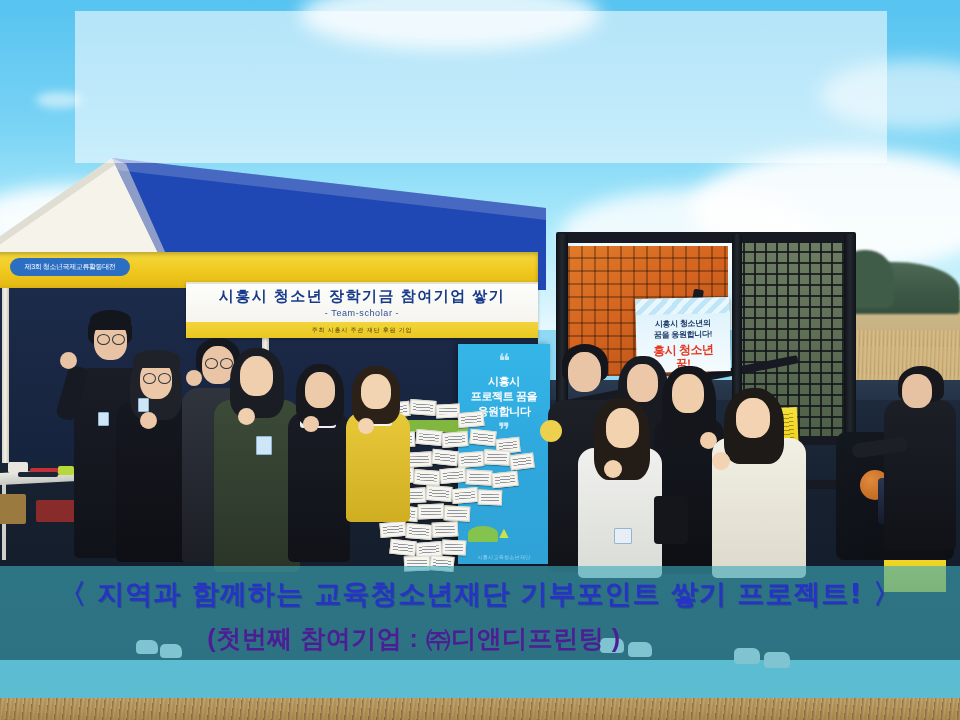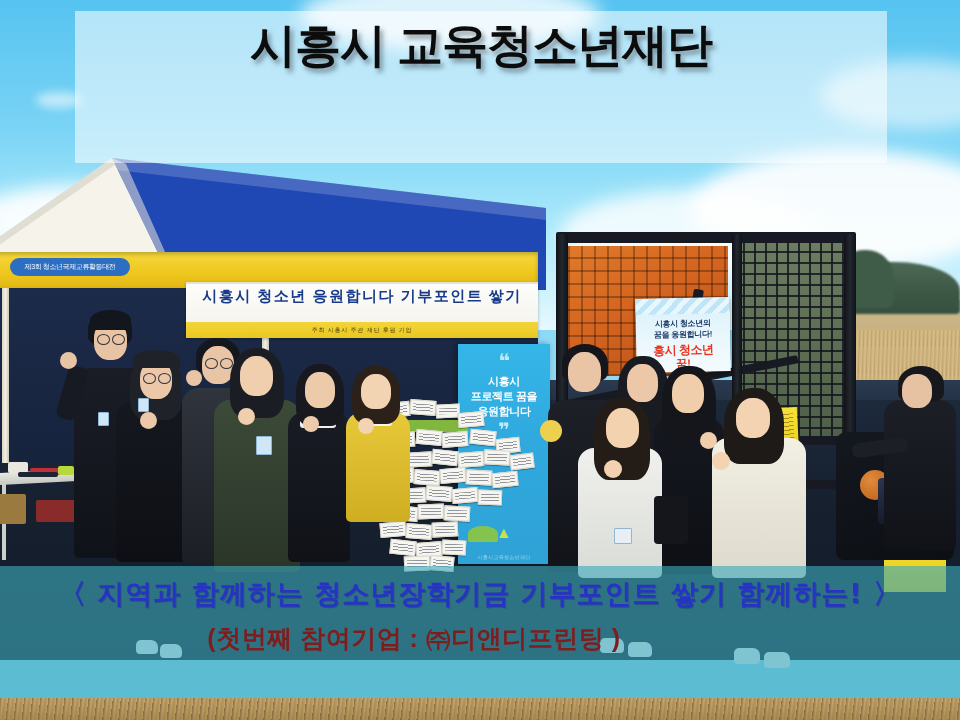--- a/index.html
+++ b/index.html
@@ -254,21 +254,21 @@
     text-align:center;
     color:#2733c4;
     font-family:"DejaVu Sans","Liberation Sans",sans-serif;
     font-weight:bold; font-size:27px; letter-spacing:1px;
     white-space:nowrap;
     text-shadow:1px 1px 0 rgba(20,30,120,.35);
   }
   .caption-2{
     position:absolute; left:0; top:622px; width:828px;
     text-align:center;
-    color:#7f1d1d;
+    color:#4c1d95;
     font-family:"Liberation Sans","DejaVu Sans",sans-serif;
     font-weight:bold; font-size:25px; letter-spacing:.5px;
     white-space:nowrap;
   }
 </style>
 </head>
 <body>
 
 <div id="poster">
 
@@ -331,21 +331,22 @@
       </svg>
     </div>
 
     <div class="tent-back"></div>
     <div class="valance"></div>
     <div class="valance-badge">제3회 청소년국제교류활동대전</div>
     <div class="tent-leg l1"></div>
     <div class="tent-leg l2"></div>
 
     <div class="booth-banner">
-      <div class="bb-title">시흥시 청소년 응원합니다 기부포인트 쌓기</div>
+      <div class="bb-title">시흥시 청소년 장학기금 참여기업 쌓기</div>
+      <div class="bb-sub">- Team-scholar -</div>
       <div class="bb-spon">
         <span>주최  시흥시  주관  재단  후원  기업</span>
       </div>
     </div>
 
     <div class="table-top"></div>
     <div class="table-leg" style="left:2px;top:482px;height:78px;"></div>
     <div class="table-leg" style="left:104px;top:482px;height:72px;"></div>
     <div class="stuff" style="left:8px;top:462px;width:20px;height:11px;background:#e8e6dd;"></div>
     <div class="stuff" style="left:30px;top:468px;width:34px;height:7px;background:#c0303a;"></div>
@@ -520,20 +521,19 @@
     <div class="shoe" style="left:600px;top:638px;width:24px;height:15px;"></div>
     <div class="shoe" style="left:628px;top:642px;width:24px;height:15px;"></div>
     <div class="shoe" style="left:734px;top:648px;width:26px;height:16px;"></div>
     <div class="shoe" style="left:764px;top:652px;width:26px;height:16px;"></div>
 
     <div class="dry-grass-bottom"></div>
   </div>
 
   <div class="title-panel"></div>
   <div class="title-text">
-    <span>시흥시 교육청소년재단</span>
   </div>
 
   <div class="caption-band"></div>
-  <div class="caption-1">〈 지역과 함께하는 청소년장학기금 기부포인트 쌓기  함께하는! 〉</div>
+  <div class="caption-1">〈 지역과 함께하는 교육청소년재단 기부포인트 쌓기  프로젝트! 〉</div>
   <div class="caption-2">(첫번째 참여기업 : ㈜디앤디프린팅 )</div>
 
 </div>
 
 </body></html>

